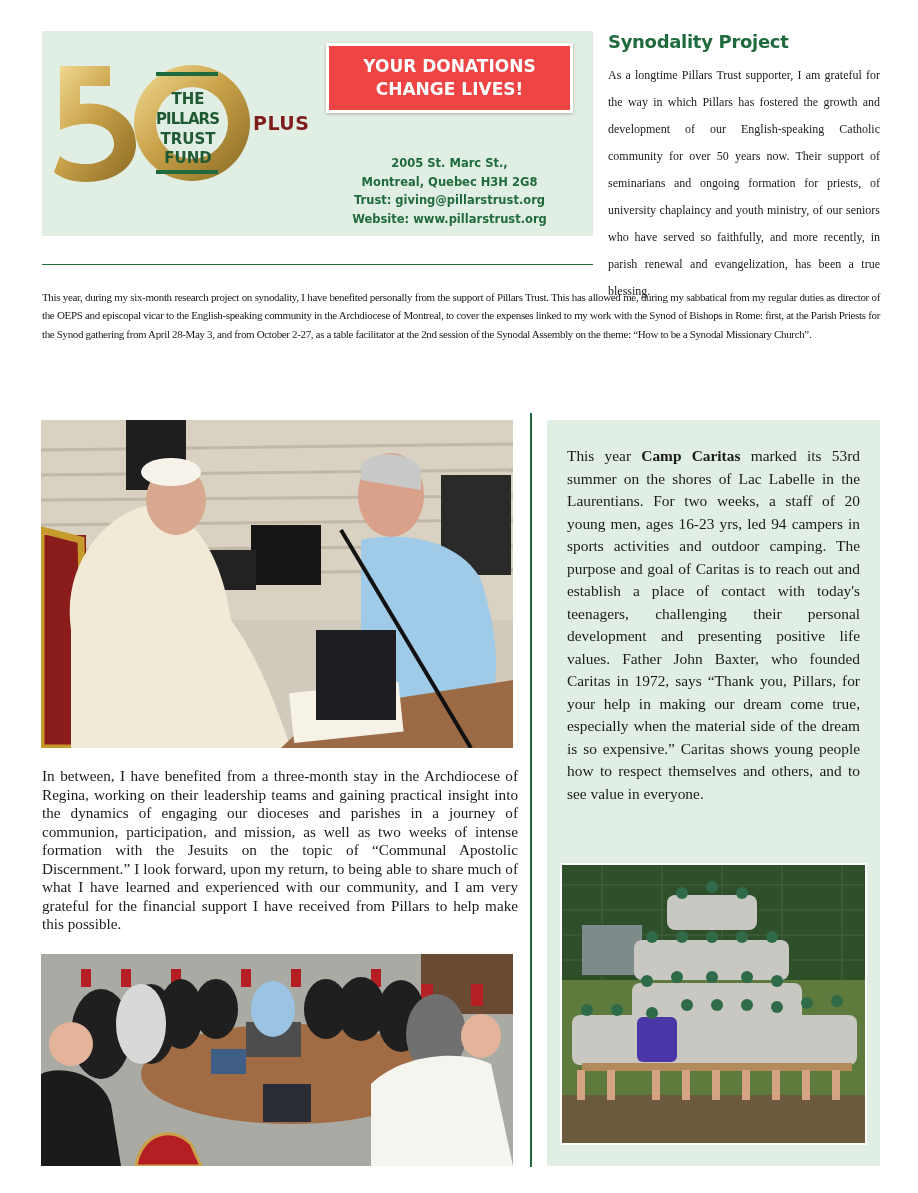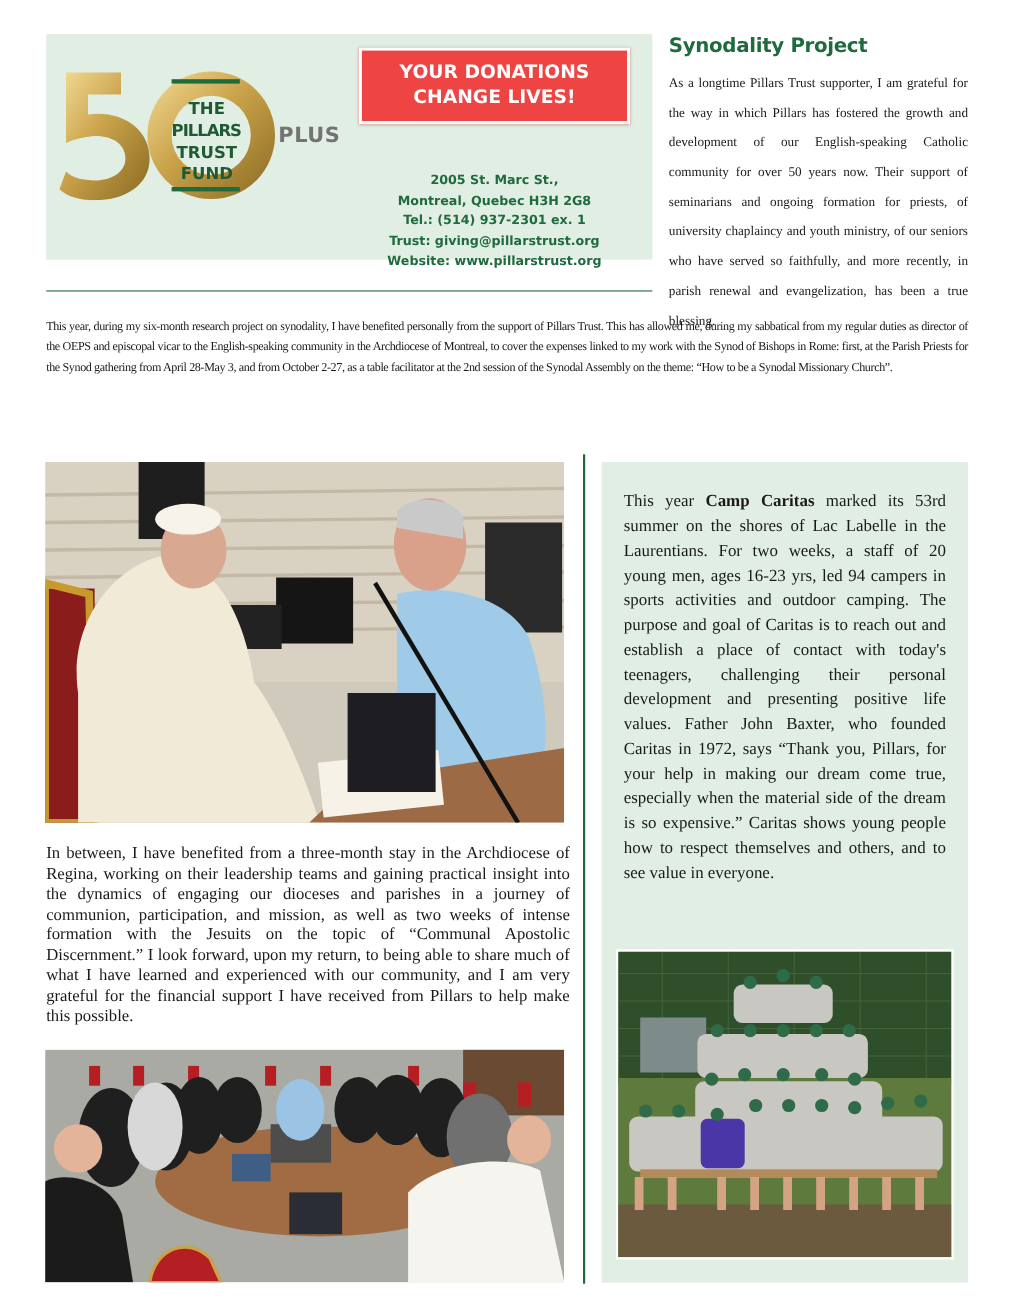--- a/index.html
+++ b/index.html
@@ -3,21 +3,21 @@
 <meta charset="utf-8">
 <style>
   html, body { margin: 0; padding: 0; }
   body { width: 918px; height: 1193px; background: #ffffff; position: relative; overflow: hidden;
     font-family: "Liberation Serif", "DejaVu Serif", serif; color: #1a1a1a; }
   .abs { position: absolute; }
 
   
   .banner { left: 42px; top: 31px; width: 551px; height: 205px; background: #e1eee3; }
   .logo { left: 52px; top: 60px; width: 210px; height: 122px; }
-  .plus { left: 253px; top: 112px; font-family: "DejaVu Sans", sans-serif; font-weight: bold; font-size: 19px; color: #737373; letter-spacing: 0.5px; }
+  .plus { left: 253px; top: 112px; font-family: "DejaVu Sans", sans-serif; font-weight: bold; font-size: 19px; color: #7f1d1d; letter-spacing: 0.5px; }
   .donate { left: 326px; top: 43px; width: 241px; height: 64px; background: #ef4444; border: 3px solid #ffffff;
     box-shadow: 0 1px 3px rgba(0,0,0,0.25); color: #fff; font-family: "DejaVu Sans", sans-serif; font-weight: bold;
     font-size: 17px; line-height: 23px; text-align: center; display: flex; flex-direction: column; justify-content: center; }
   .contact { left: 326px; top: 154px; width: 247px; text-align: center; font-family: "DejaVu Sans", sans-serif; font-weight: bold;
     font-size: 11.5px; line-height: 18.5px; color: #1f6b3e; }
   .contact div { white-space: nowrap; }
   .hr { left: 42px; top: 264px; width: 551px; height: 1px; background: #1f6b3e; }
 
   
   .title { left: 608px; top: 31px; font-family: "DejaVu Sans", sans-serif; font-weight: bold; font-size: 18px; color: #1f6b3e; letter-spacing: -0.3px; }
@@ -74,21 +74,20 @@
 <div class="abs plus">PLUS</div>
 
 <div class="abs donate">
   <div>YOUR DONATIONS</div>
   <div>CHANGE LIVES!</div>
 </div>
 
 <div class="abs contact">
   <div>2005 St. Marc St.,</div>
   <div>Montreal, Quebec H3H 2G8</div>
-  <div>Tel.: (514) 937-2301 ex. 1</div>
   <div>Trust: giving@pillarstrust.org</div>
   <div>Website: www.pillarstrust.org</div>
 </div>
 
 <div class="abs hr"></div>
 
 <div class="abs title">Synodality Project</div>
 <div class="abs intro">
   <p>As a longtime Pillars Trust supporter, I am grateful for the way in which Pillars has fostered the growth and development of our English-speaking Catholic community for over 50 years now.  Their support of seminarians and ongoing formation for priests, of university chaplaincy and youth ministry, of our seniors who have served so faithfully, and more recently, in parish renewal and evangelization, has been a true blessing.</p>
 </div>

